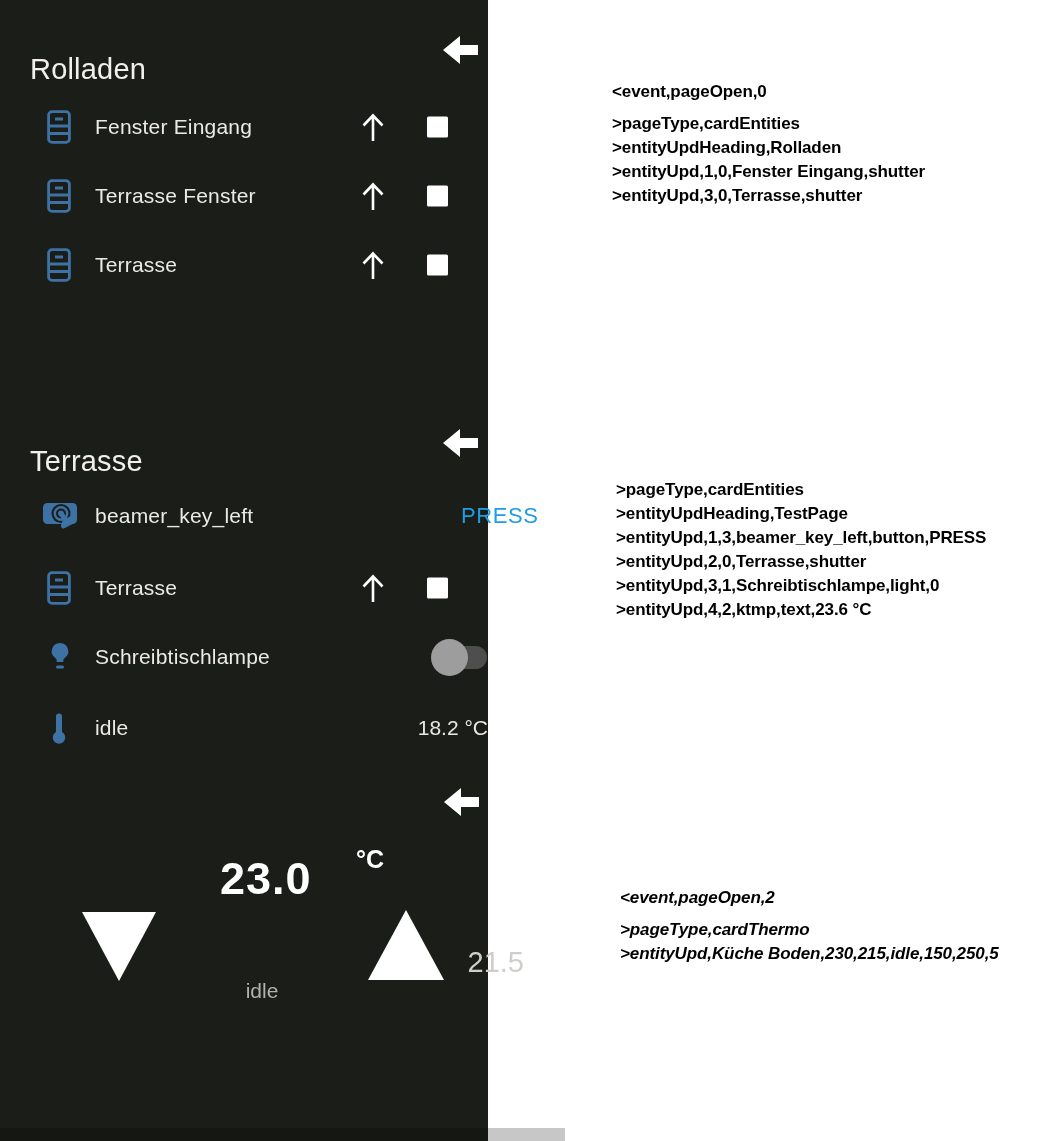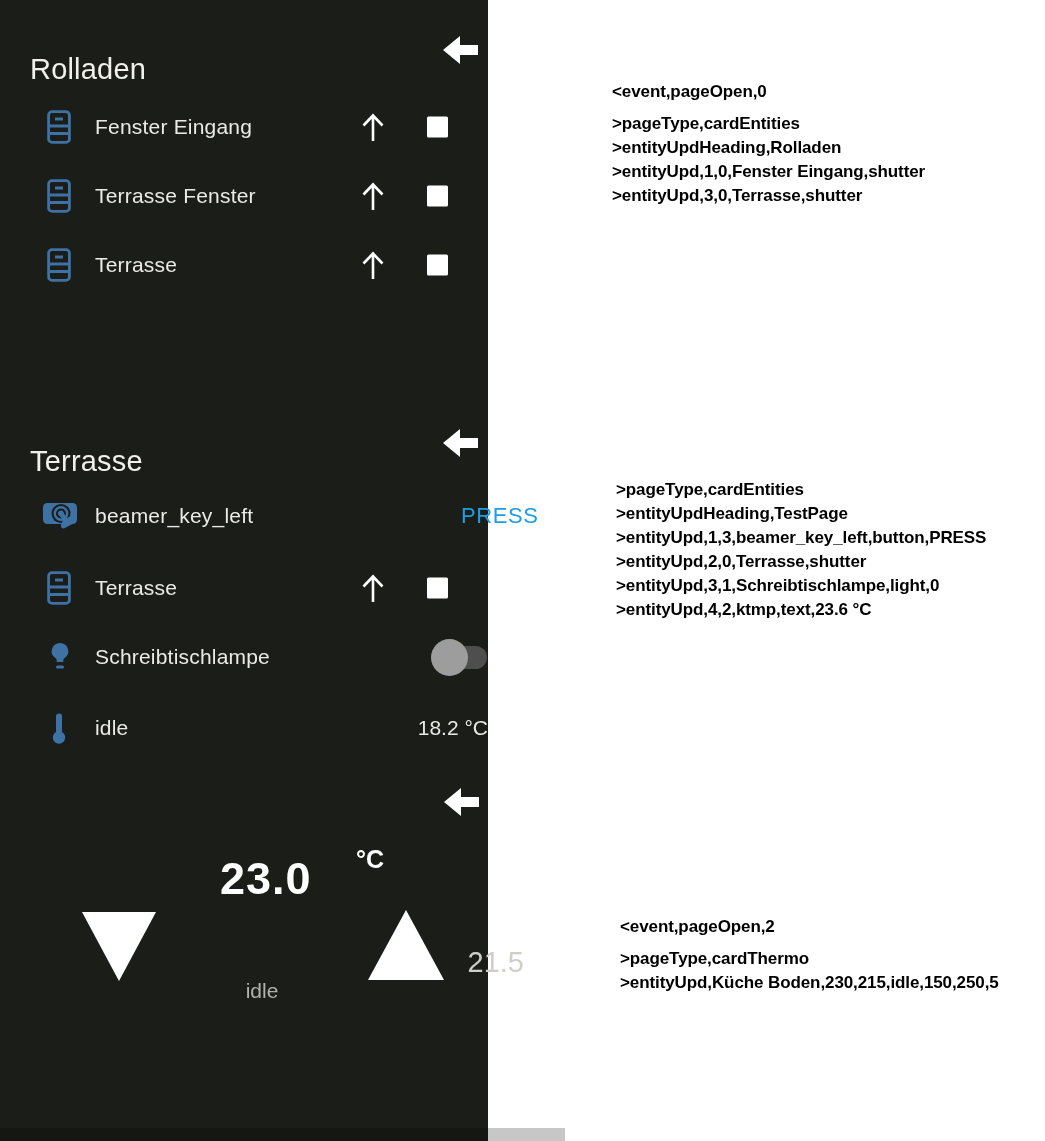--- a/index.html
+++ b/index.html
@@ -278,21 +278,21 @@
     <div class="lines">
       <div>&gt;pageType,cardEntities</div>
       <div>&gt;entityUpdHeading,TestPage</div>
       <div>&gt;entityUpd,1,3,beamer_key_left,button,PRESS</div>
       <div>&gt;entityUpd,2,0,Terrasse,shutter</div>
       <div>&gt;entityUpd,3,1,Schreibtischlampe,light,0</div>
       <div>&gt;entityUpd,4,2,ktmp,text,23.6 °C</div>
     </div>
   </div>
 
-  <div class="protocol-block" style="left:620px;top:915px;">
+  <div class="protocol-block" style="left:620px;top:886px;font-style:italic;">
     <div>&lt;event,pageOpen,2</div>
     <div class="lines">
       <div>&gt;pageType,cardThermo</div>
       <div>&gt;entityUpd,Küche Boden,230,215,idle,150,250,5</div>
     </div>
   </div>
 
 </div>
 
 </body></html>

